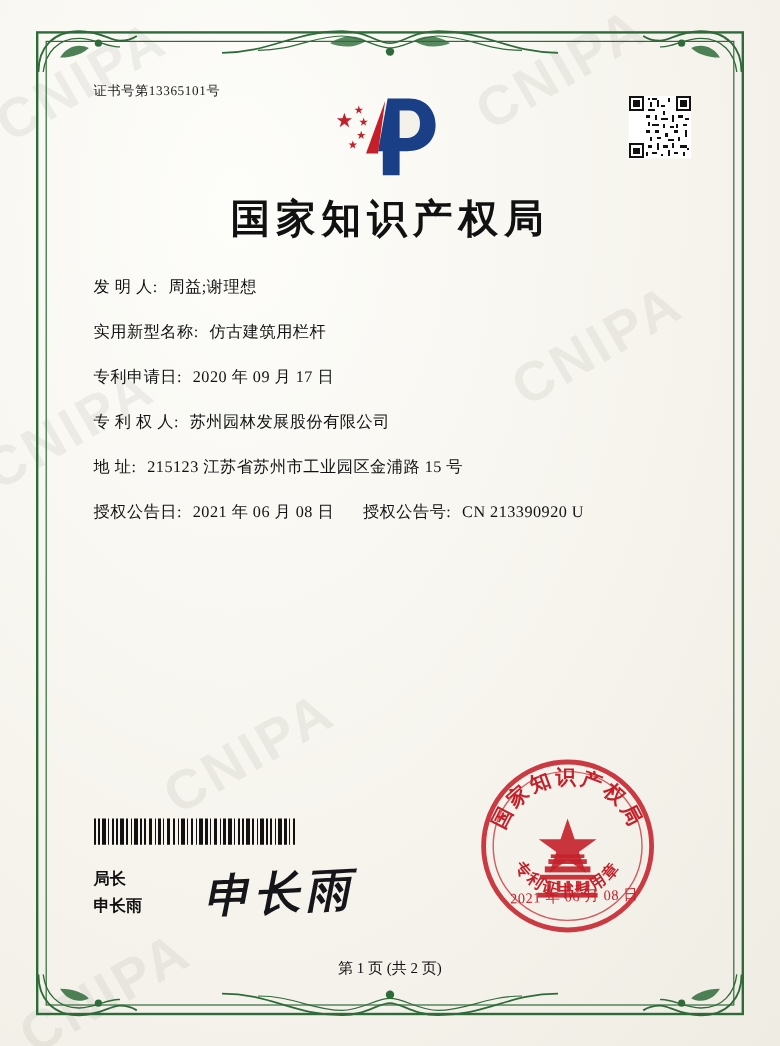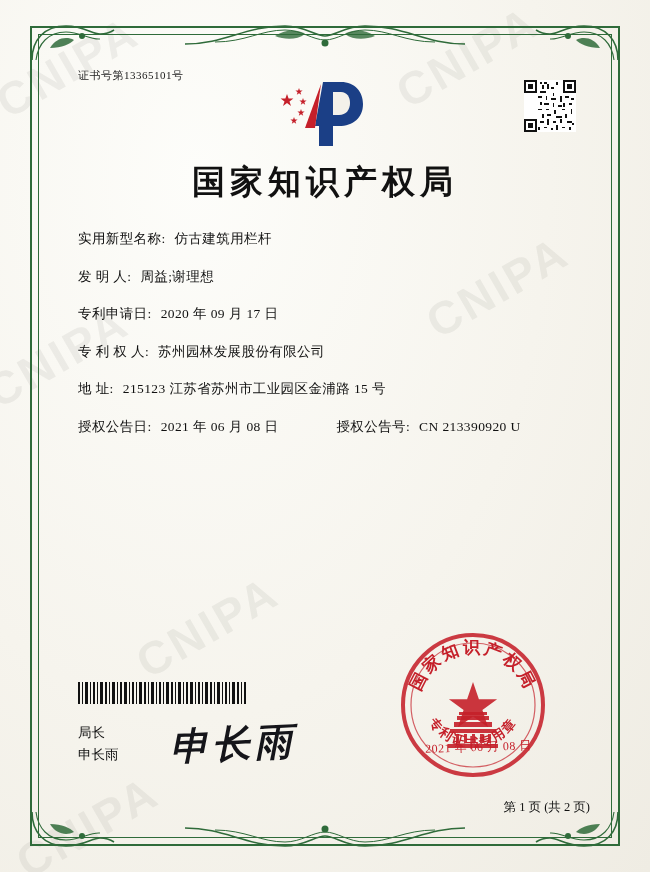--- a/index.html
+++ b/index.html
@@ -147,21 +147,21 @@
     letter-spacing: 0.4px;
     white-space: nowrap;
   }
   .f-value {
     margin-left: 9px;
     letter-spacing: 0.4px;
     white-space: nowrap;
   }
   .field-row.two-col { justify-content: flex-start; }
   .f-label2 {
-    margin-left: 58px;
+    margin-left: 24px;
     white-space: nowrap;
   }
 
   .paragraphs {
     position: absolute;
     top: 340px;
     left: 18px;
     right: 12px;
     font-size: 13px;
     line-height: 23px;
@@ -182,20 +182,21 @@
     height: 22px;
   }
 
   .signature-block {
     position: absolute;
     left: 18px;
     bottom: 56px;
     font-size: 13.5px;
     line-height: 22px;
     color: #111;
+    font-weight: bold;
   }
 
   .handwriting {
     position: absolute;
     left: 110px;
     bottom: 52px;
     font-size: 38px;
     font-family: "Liberation Serif", "DejaVu Serif", serif;
     font-style: italic;
     font-weight: bold;
@@ -219,21 +220,21 @@
     font-size: 12px;
     color: #c5202a;
     letter-spacing: 0.5px;
     transform: rotate(-2deg);
   }
 
   .page-num {
     position: absolute;
     bottom: 6px;
     left: 0; right: 0;
-    text-align: right;
+    text-align: center;
     font-size: 12.5px;
     color: #111;
     font-family: Liberation Serif, serif;
   }
 </style>
 </head>
 <body>
 
 <div id="certificate">
 
@@ -361,26 +362,26 @@
         <polygon points="28,20 28.9,22.6 31.6,22.6 29.4,24.2 30.2,26.8 28,25.2 25.8,26.8 26.6,24.2 24.4,22.6 27.1,22.6"></polygon>
         <polygon points="26,31 26.9,33.6 29.6,33.6 27.4,35.2 28.2,37.8 26,36.2 23.8,37.8 24.6,35.2 22.4,33.6 25.1,33.6"></polygon>
         <polygon points="19,39 19.9,41.6 22.6,41.6 20.4,43.2 21.2,45.8 19,44.2 16.8,45.8 17.6,43.2 15.4,41.6 18.1,41.6"></polygon>
       </g>
     </svg>
 
     <div class="title">国家知识产权局</div>
 
     <div class="fields">
       <div class="field-row">
+        <span class="f-label">发 明 人:</span>
+        <span class="f-value">周益;谢理想</span>
+      </div>
+      <div class="field-row">
         <span class="f-label">实用新型名称:</span>
         <span class="f-value">仿古建筑用栏杆</span>
-      </div>
-      <div class="field-row">
-        <span class="f-label">发 明 人:</span>
-        <span class="f-value">周益;谢理想</span>
       </div>
       <div class="field-row">
         <span class="f-label">专利申请日:</span>
         <span class="f-value">2020 年 09 月 17 日</span>
       </div>
       <div class="field-row">
         <span class="f-label">专 利 权 人:</span>
         <span class="f-value">苏州园林发展股份有限公司</span>
       </div>
       <div class="field-row">

